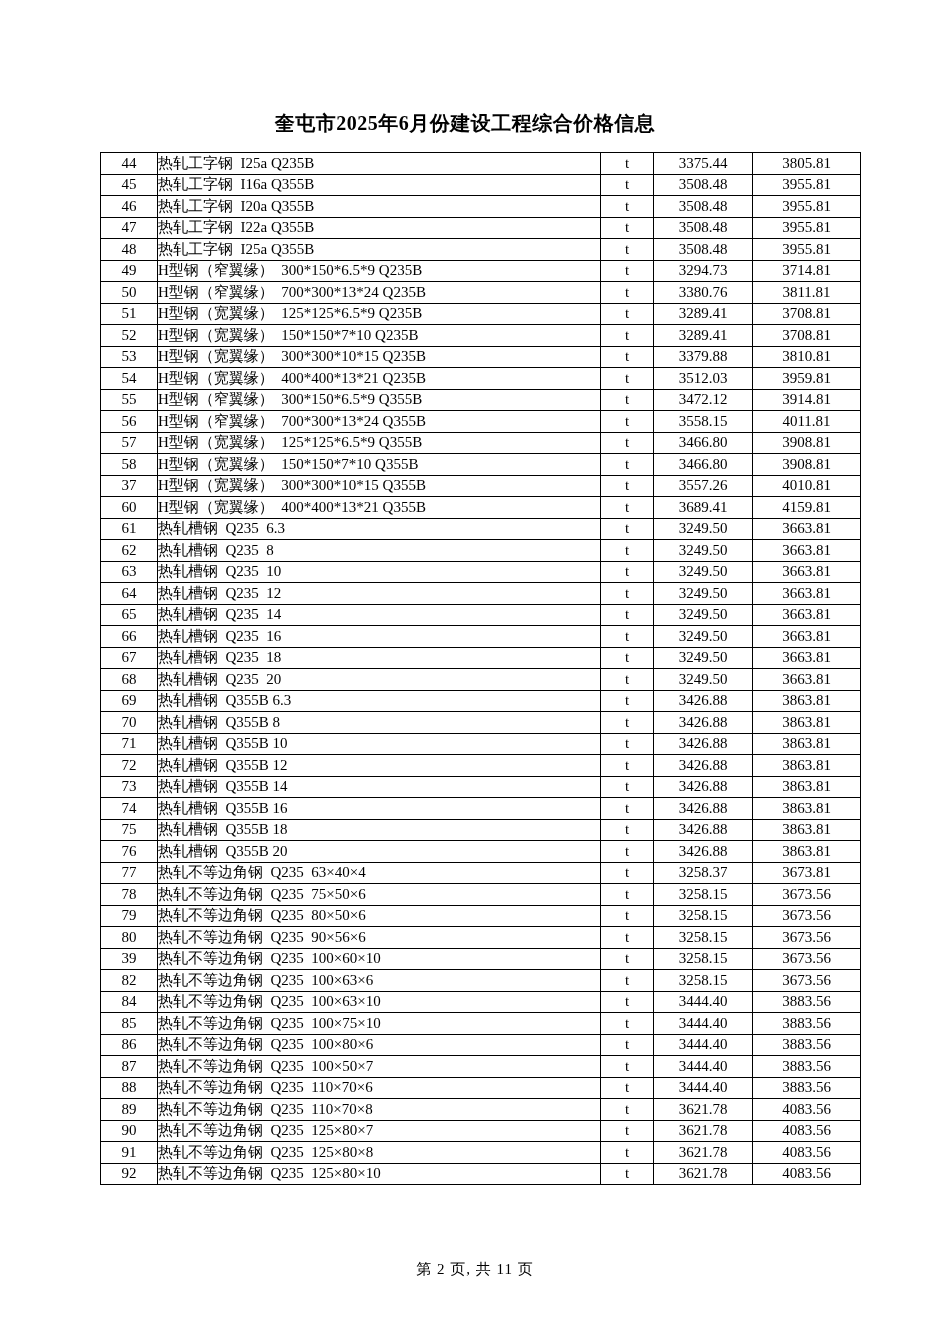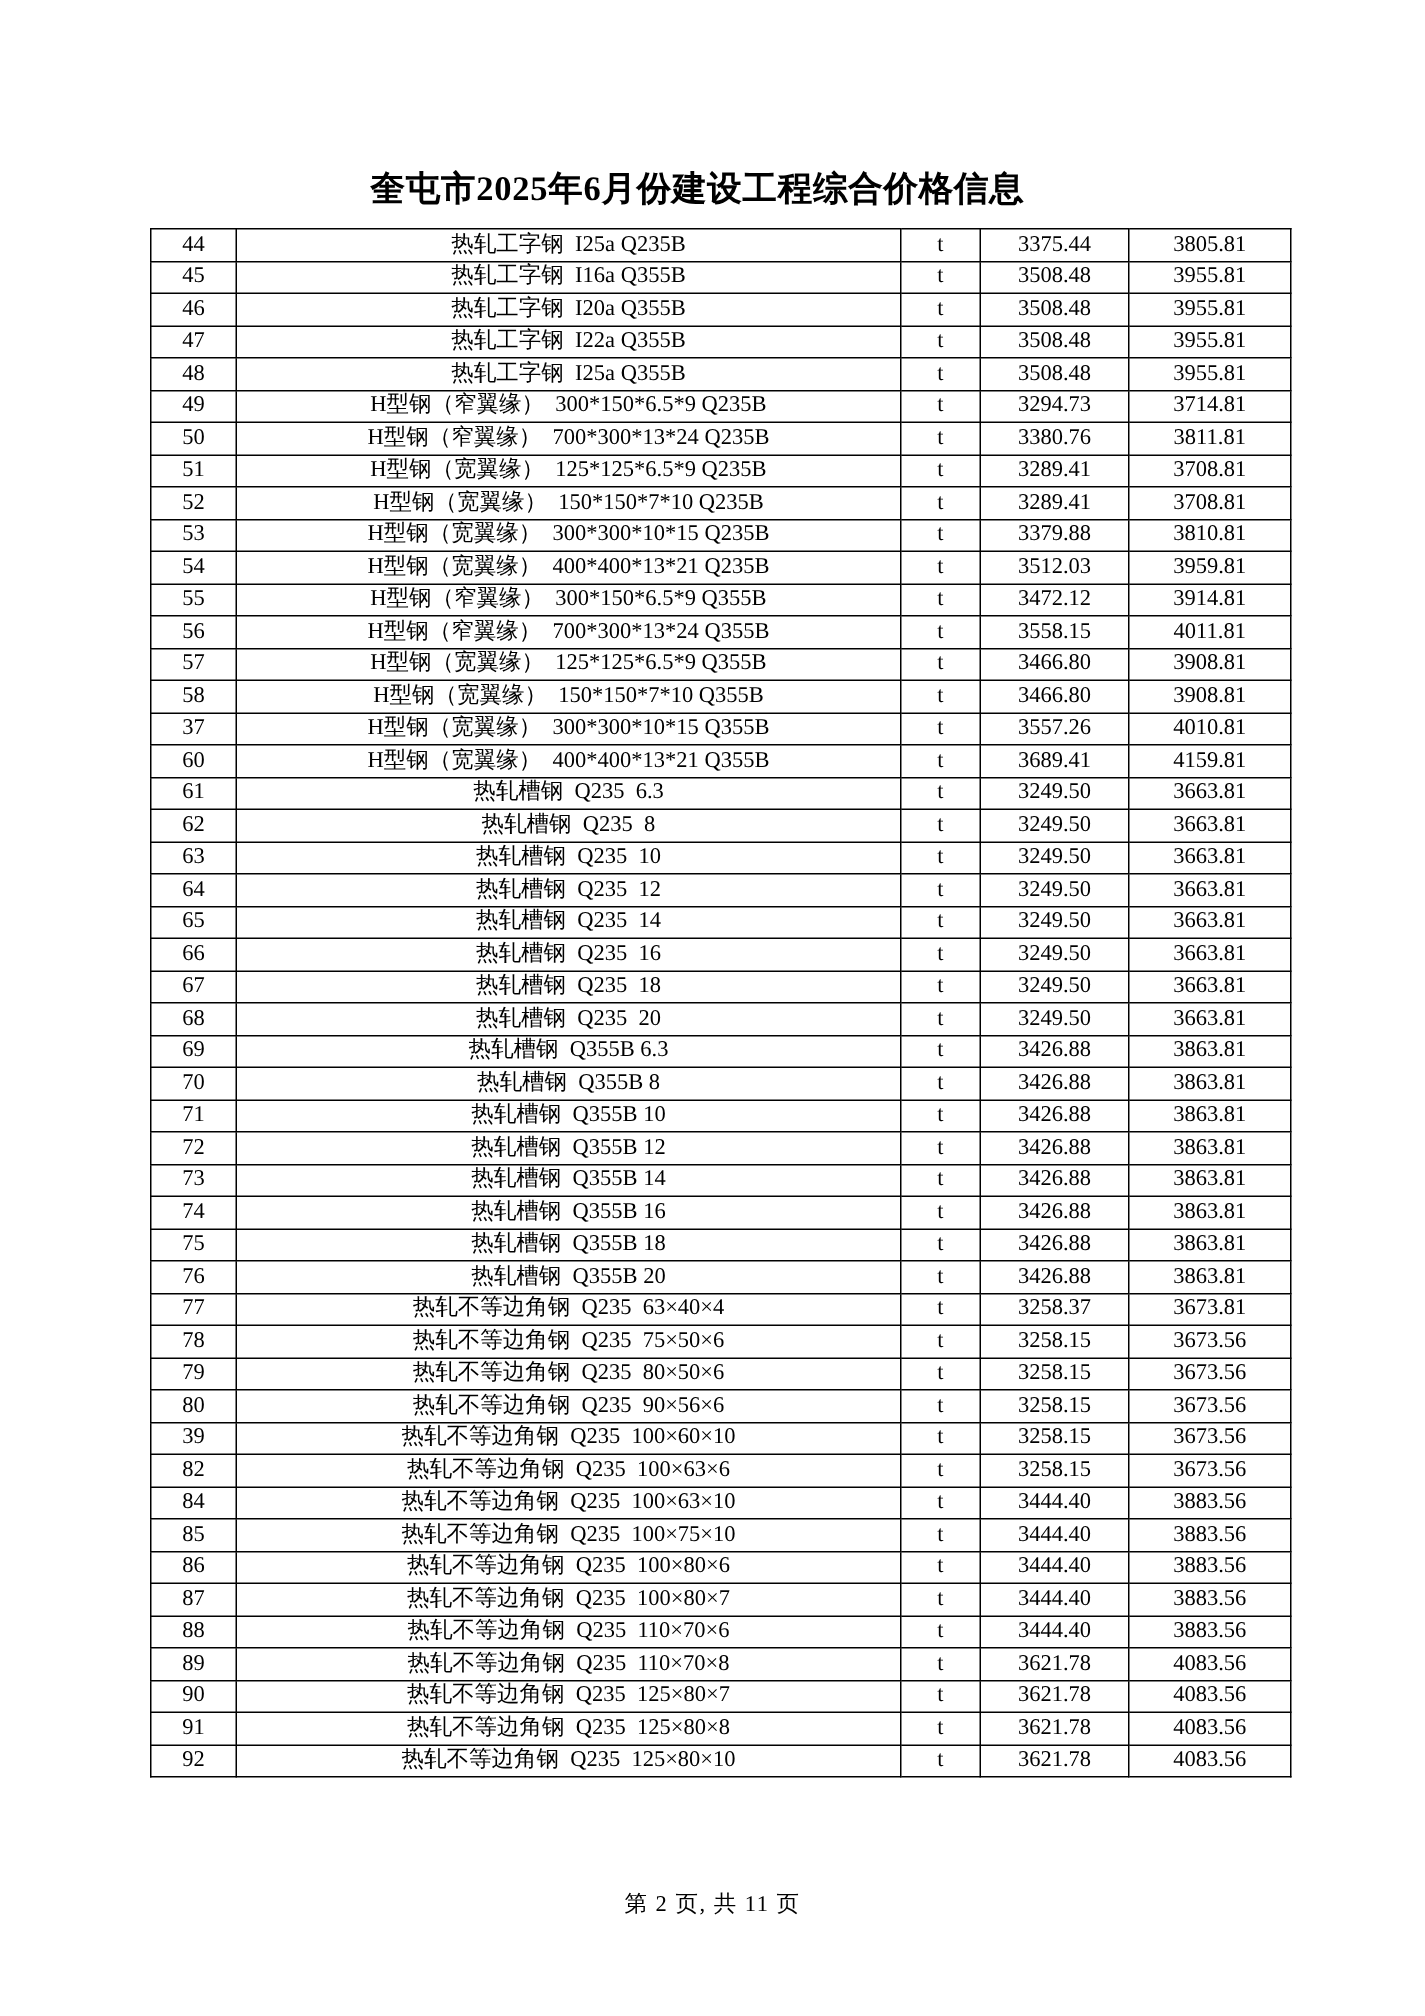--- a/index.html
+++ b/index.html
@@ -8,21 +8,21 @@
     background: #ffffff;
     color: #000000;
     font-family: "Liberation Serif", "DejaVu Serif", serif;
     position: relative;
     overflow: hidden;
   }
   .doc-title {
     position: absolute;
     top: 110px; left: 85px; width: 760px;
     text-align: center;
-    font-size: 23px;
+    font-size: 20px;
     font-weight: bold;
     letter-spacing: 0.5px;
     white-space: nowrap;
   }
   table.price-table {
     position: absolute;
     left: 100px; top: 152px;
     width: 760px;
     border-collapse: collapse;
     table-layout: fixed;
@@ -30,21 +30,21 @@
   table.price-table td {
     border: 1px solid #000000;
     height: 20.5px;
     font-size: 15px;
     line-height: 1;
     padding: 0;
     overflow: hidden;
     vertical-align: middle;
   }
   td.c-num   { text-align: center; }
-  td.c-name  { text-align: center; padding-left: 5px; white-space: pre; }
+  td.c-name  { text-align: left; padding-left: 5px; white-space: pre; }
   td.c-unit  { text-align: center; }
   td.c-price { text-align: center; }
   .page-footer {
     position: absolute;
     top: 1260px; left: 0; width: 950px;
     text-align: center;
     font-size: 15px;
     letter-spacing: 1px;
   }
 </style>
@@ -351,21 +351,21 @@
       </tr>
       <tr>
         <td class="c-num">86</td>
         <td class="c-name">热轧不等边角钢  Q235  100×80×6</td>
         <td class="c-unit">t</td>
         <td class="c-price">3444.40</td>
         <td class="c-price">3883.56</td>
       </tr>
       <tr>
         <td class="c-num">87</td>
-        <td class="c-name">热轧不等边角钢  Q235  100×80×7</td>
+        <td class="c-name">热轧不等边角钢  Q235  100×50×7</td>
         <td class="c-unit">t</td>
         <td class="c-price">3444.40</td>
         <td class="c-price">3883.56</td>
       </tr>
       <tr>
         <td class="c-num">88</td>
         <td class="c-name">热轧不等边角钢  Q235  110×70×6</td>
         <td class="c-unit">t</td>
         <td class="c-price">3444.40</td>
         <td class="c-price">3883.56</td>

